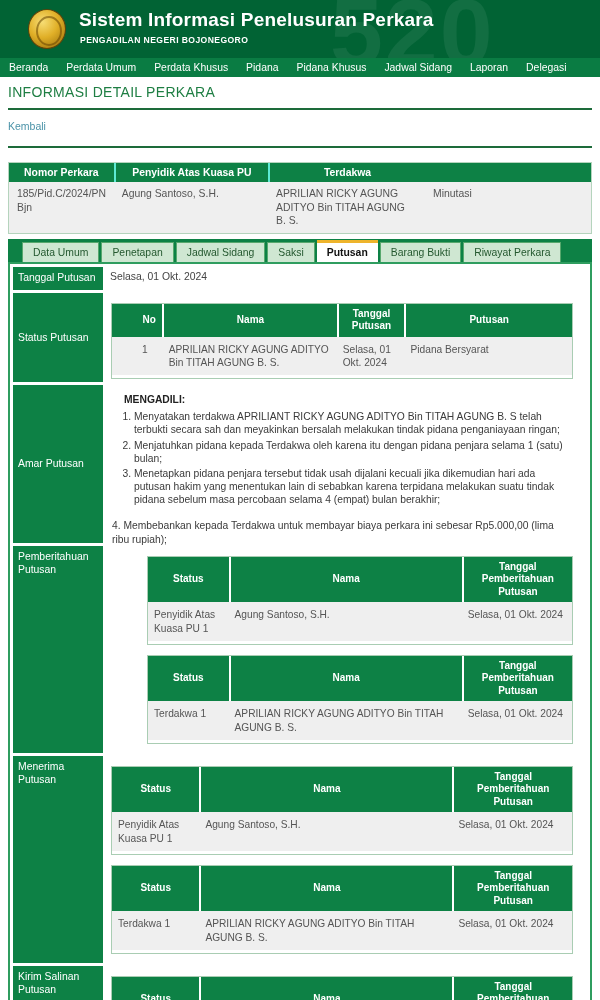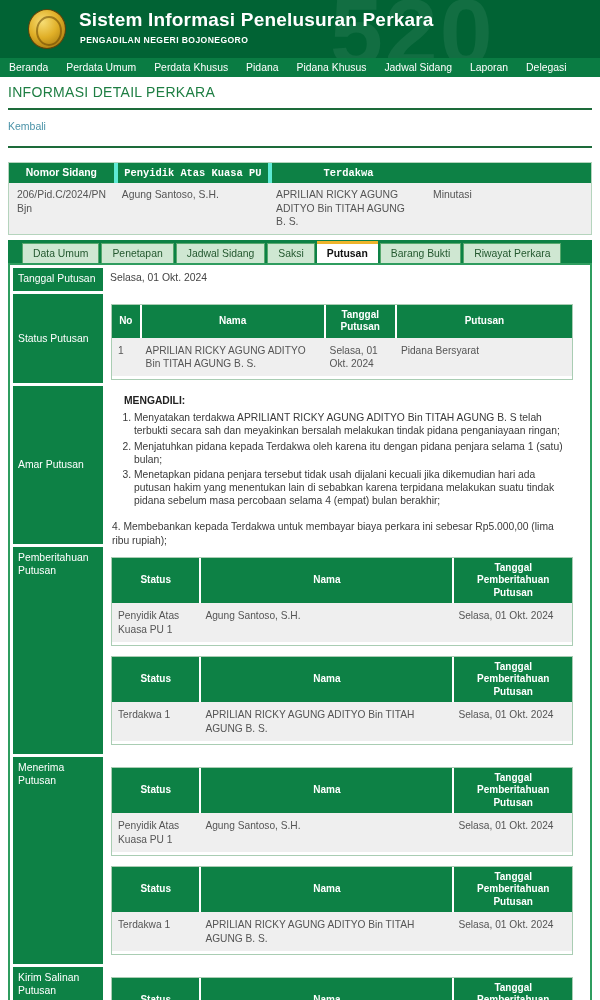--- a/index.html
+++ b/index.html
@@ -26,21 +26,21 @@
   .page { padding:0 8px; }
   .page-title { margin-top:7px; color:#1e7e43; font-size:14px; letter-spacing:0.3px; }
   .rule { border:none; border-top:2px solid #1d6b3a; margin-top:8px; }
   .back-link { display:inline-block; margin-top:10px; color:#4b93a8; font-size:10.5px; cursor:pointer; }
   .rule2 { border:none; border-top:2px solid #1d6b3a; margin-top:12px; }
 
   
   .case-table { margin-top:14px; border:1px solid #b5d4bd; background:#fff; }
   .ct-head { display:flex; background:#0d8145; }
   .ct-h { color:#fff; font-size:10.4px; font-weight:bold; text-align:center; padding:4px 2px; }
-  .ct-h + .ct-h { border-left:4px solid #5eead4;font-family:Liberation Mono, monospace; }
+  .ct-h + .ct-h { border-left:2px solid #5eead4; }
   .ct-row { display:flex; background:#efefef; }
   .ct-c { font-size:10.4px; color:#555; padding:5px 8px; line-height:1.3; }
   .cw1{width:18%;} .cw2{width:26.5%;} .cw3{width:27%;} .cw4{width:28.5%;}
 
   
   .tabbar { margin-top:5px; background:#0d8145; height:23px; display:flex; align-items:flex-end; padding-left:14px; }
   .tab { background:#cfe7d2; border:1px solid #57a86d; border-bottom:none; color:#24582f;
          font-size:10.4px; padding:4px 10px 4px 10px; margin-right:2px; cursor:pointer; white-space:nowrap; }
   .tab.active { background:#ffffff; color:#111; font-weight:bold; border:none; border-top:3px solid #eeb42c; padding-top:4px; }
 
@@ -57,21 +57,21 @@
   .ntable { margin:10px 14px 6px 8px; border:1px solid #a9cdb3; background:#fff; padding-bottom:3px; }
   .nhead { display:flex; background:#0d8145; }
   .nh { color:#fff; font-size:10px; font-weight:bold; text-align:center; padding:4px 3px; line-height:1.25;
         display:flex; align-items:center; justify-content:center; }
   .nh + .nh { border-left:2px solid #ffffff; }
   .nrow { display:flex; background:#efefef; }
   .nc { font-size:10.2px; color:#555; padding:6px 6px; line-height:1.3; }
   .n1{width:19%;} .n2{width:55%;} .n3{width:26%;}
 
   
-  .s0{width:6%;} .s1{width:40%;} .s2{width:15.5%;} .s3{width:38.5%;}
+  .s0{width:6%;margin-left:24px;} .s1{width:40%;} .s2{width:15.5%;} .s3{width:38.5%;}
   .wrapno { word-break:break-all; }
 
   
   .amar { font-size:10.3px; color:#3a3a3a; padding:8px 14px 0 7px; line-height:1.28; }
   .amar-heading { font-weight:bold; color:#222; margin-bottom:4px;margin-left:14px; }
   .amar ol { margin:0 0 0 0; padding-left:24px; }
   .amar li { margin-bottom:2px; }
   .amar-item4 { margin-top:13px; padding-left:2px; }
 
   .section-pad { padding-bottom:6px; }
@@ -101,26 +101,26 @@
 
   <div class="page">
     <div class="page-title">INFORMASI DETAIL PERKARA</div>
     <hr class="rule">
     <span class="back-link">Kembali</span>
     <hr class="rule2">
 
     
     <div class="case-table">
       <div class="ct-head">
-        <div class="ct-h cw1">Nomor Sidang</div>
+        <div class="ct-h cw1">Nomor Perkara</div>
         <div class="ct-h cw2">Penyidik Atas Kuasa PU</div>
         <div class="ct-h cw3">Terdakwa</div>
       </div>
       <div class="ct-row">
-        <div class="ct-c cw1">206/Pid.C/2024/PN Bjn</div>
+        <div class="ct-c cw1">185/Pid.C/2024/PN Bjn</div>
         <div class="ct-c cw2">Agung Santoso, S.H.</div>
         <div class="ct-c cw3">APRILIAN RICKY AGUNG ADITYO Bin TITAH AGUNG B. S.</div>
         <div class="ct-c cw4">Minutasi</div>
       </div>
     </div>
 
     
     <div class="tabbar">
       <span class="tab">Data Umum</span>
       <span class="tab">Penetapan</span>
@@ -173,21 +173,21 @@
             <ol>
               <li>Menyatakan terdakwa APRILIANT RICKY AGUNG ADITYO Bin TITAH AGUNG B. S telah terbukti secara sah dan meyakinkan  bersalah melakukan tindak pidana penganiayaan ringan;</li>
               <li>Menjatuhkan pidana kepada Terdakwa oleh karena itu dengan pidana penjara selama 1 (satu) bulan;</li>
               <li>Menetapkan pidana penjara tersebut tidak usah dijalani kecuali jika dikemudian hari ada putusan hakim yang menentukan lain di sebabkan karena terpidana melakukan suatu tindak pidana sebelum masa percobaan selama 4 (empat) bulan berakhir;</li>
             </ol>
             <div class="amar-item4">4.  Membebankan kepada Terdakwa untuk membayar biaya perkara ini sebesar Rp5.000,00 (lima ribu rupiah);</div>
           </div>
         </div>
       </div>
 
-      <div class="drow" style="min-height:154px;">
+      <div class="drow" style="min-height:154px;gap:36px;">
         <div class="dlabel"><span>Pemberitahuan Putusan</span></div>
         <div class="dcontent section-pad">
           <div class="ntable">
             <div class="nhead">
               <div class="nh n1">Status</div>
               <div class="nh n2">Nama</div>
               <div class="nh n3">Tanggal Pemberitahuan Putusan</div>
             </div>
             <div class="nrow">
               <div class="nc n1">Penyidik Atas Kuasa PU 1</div>

